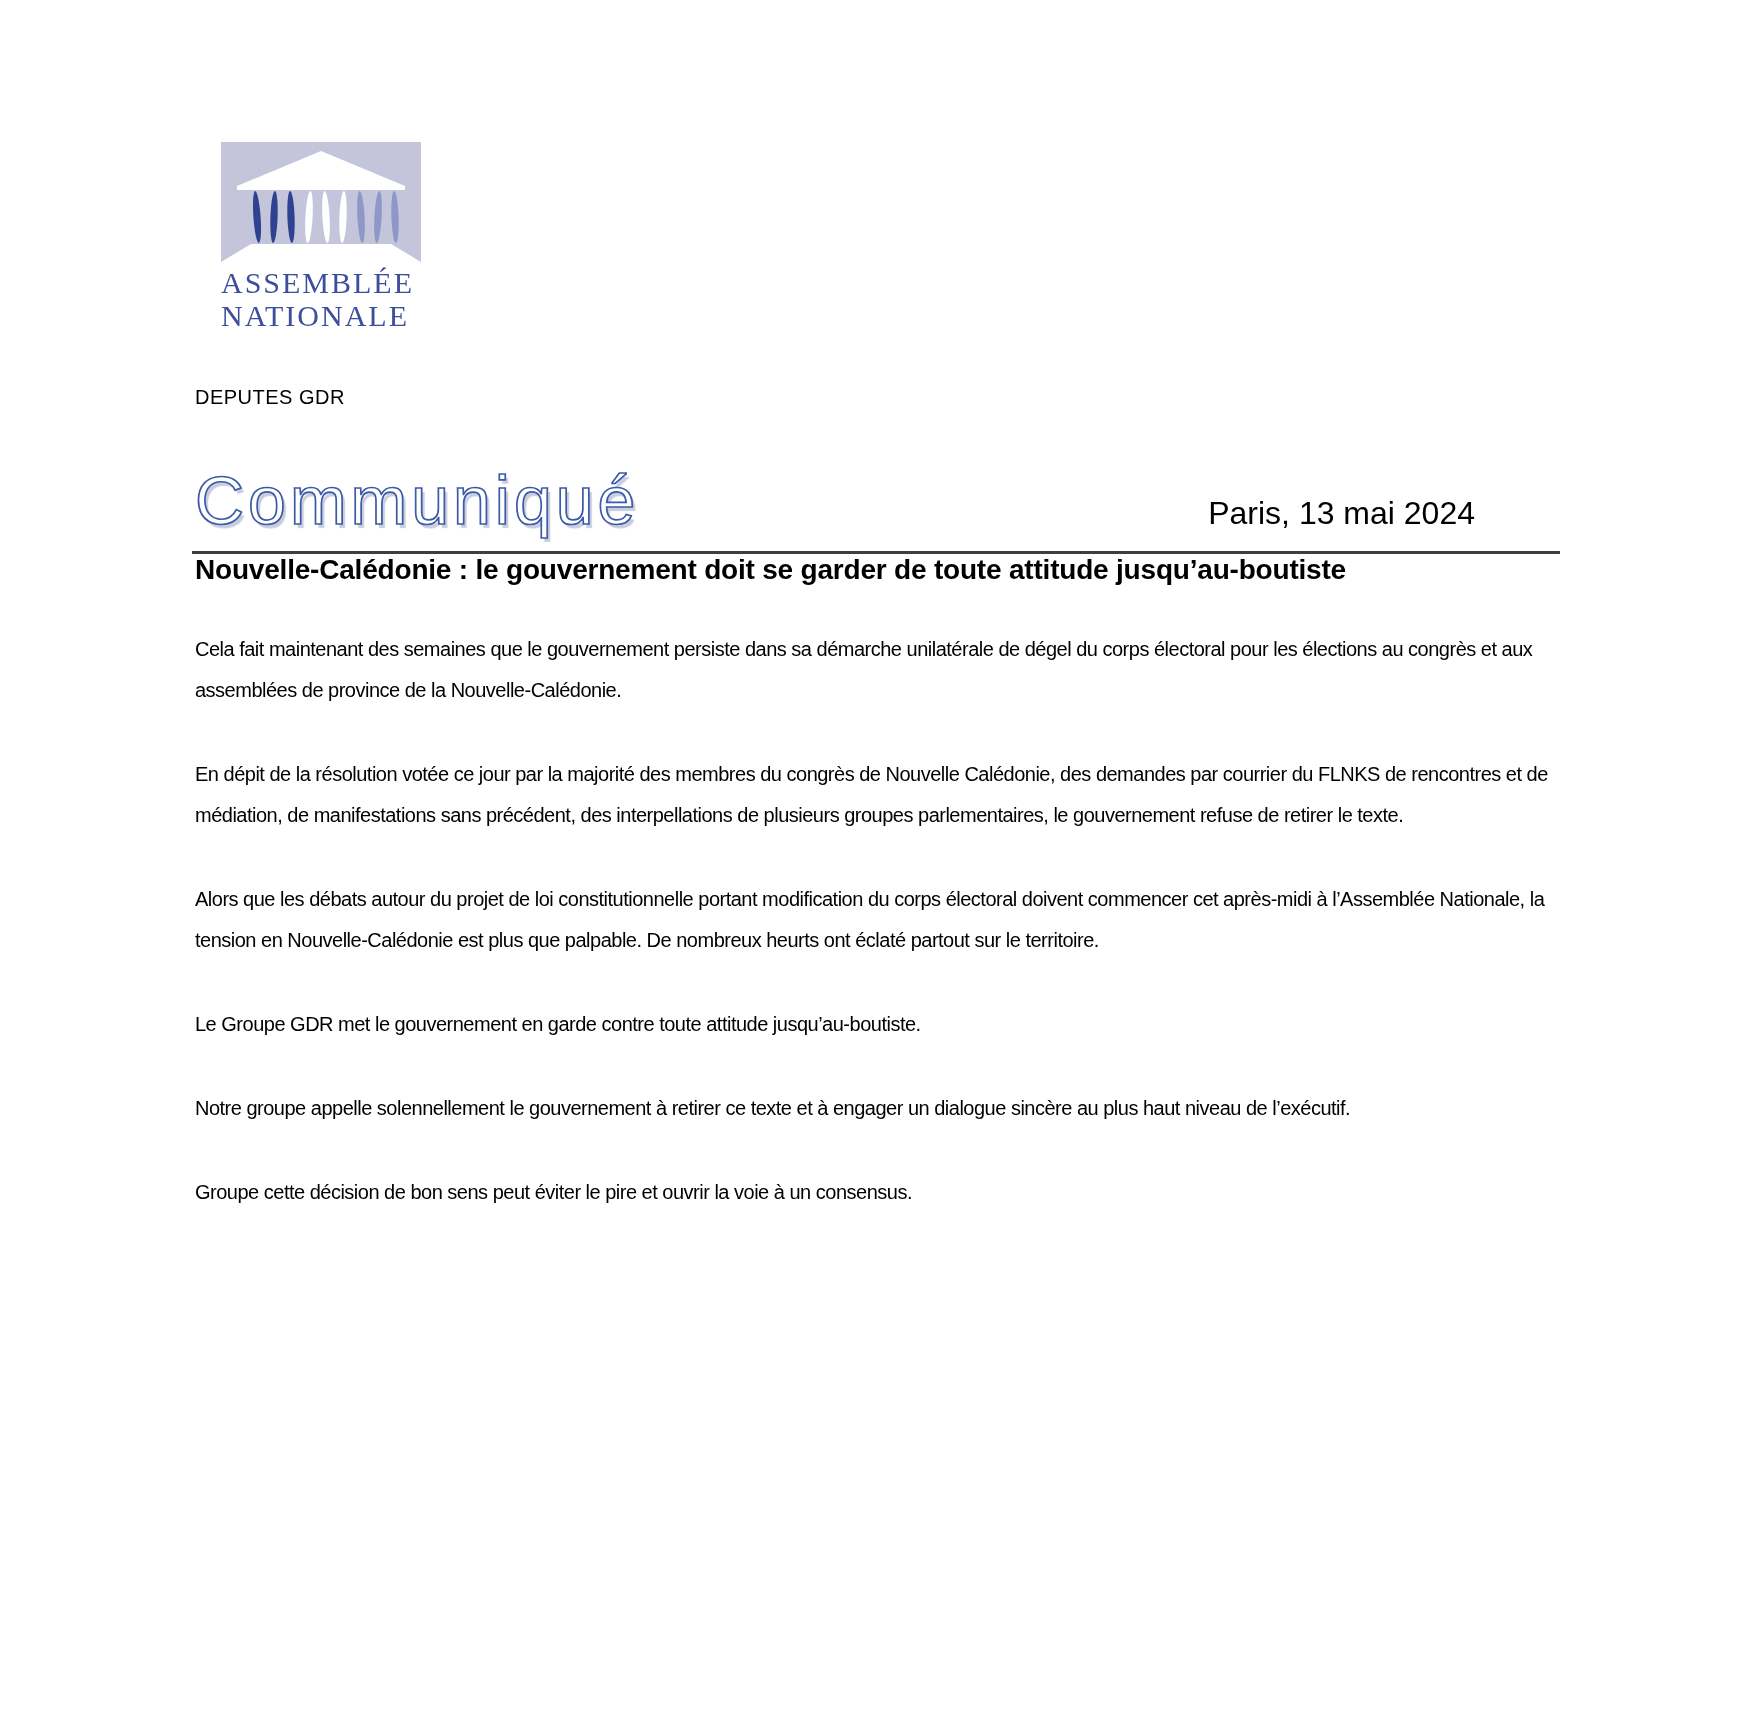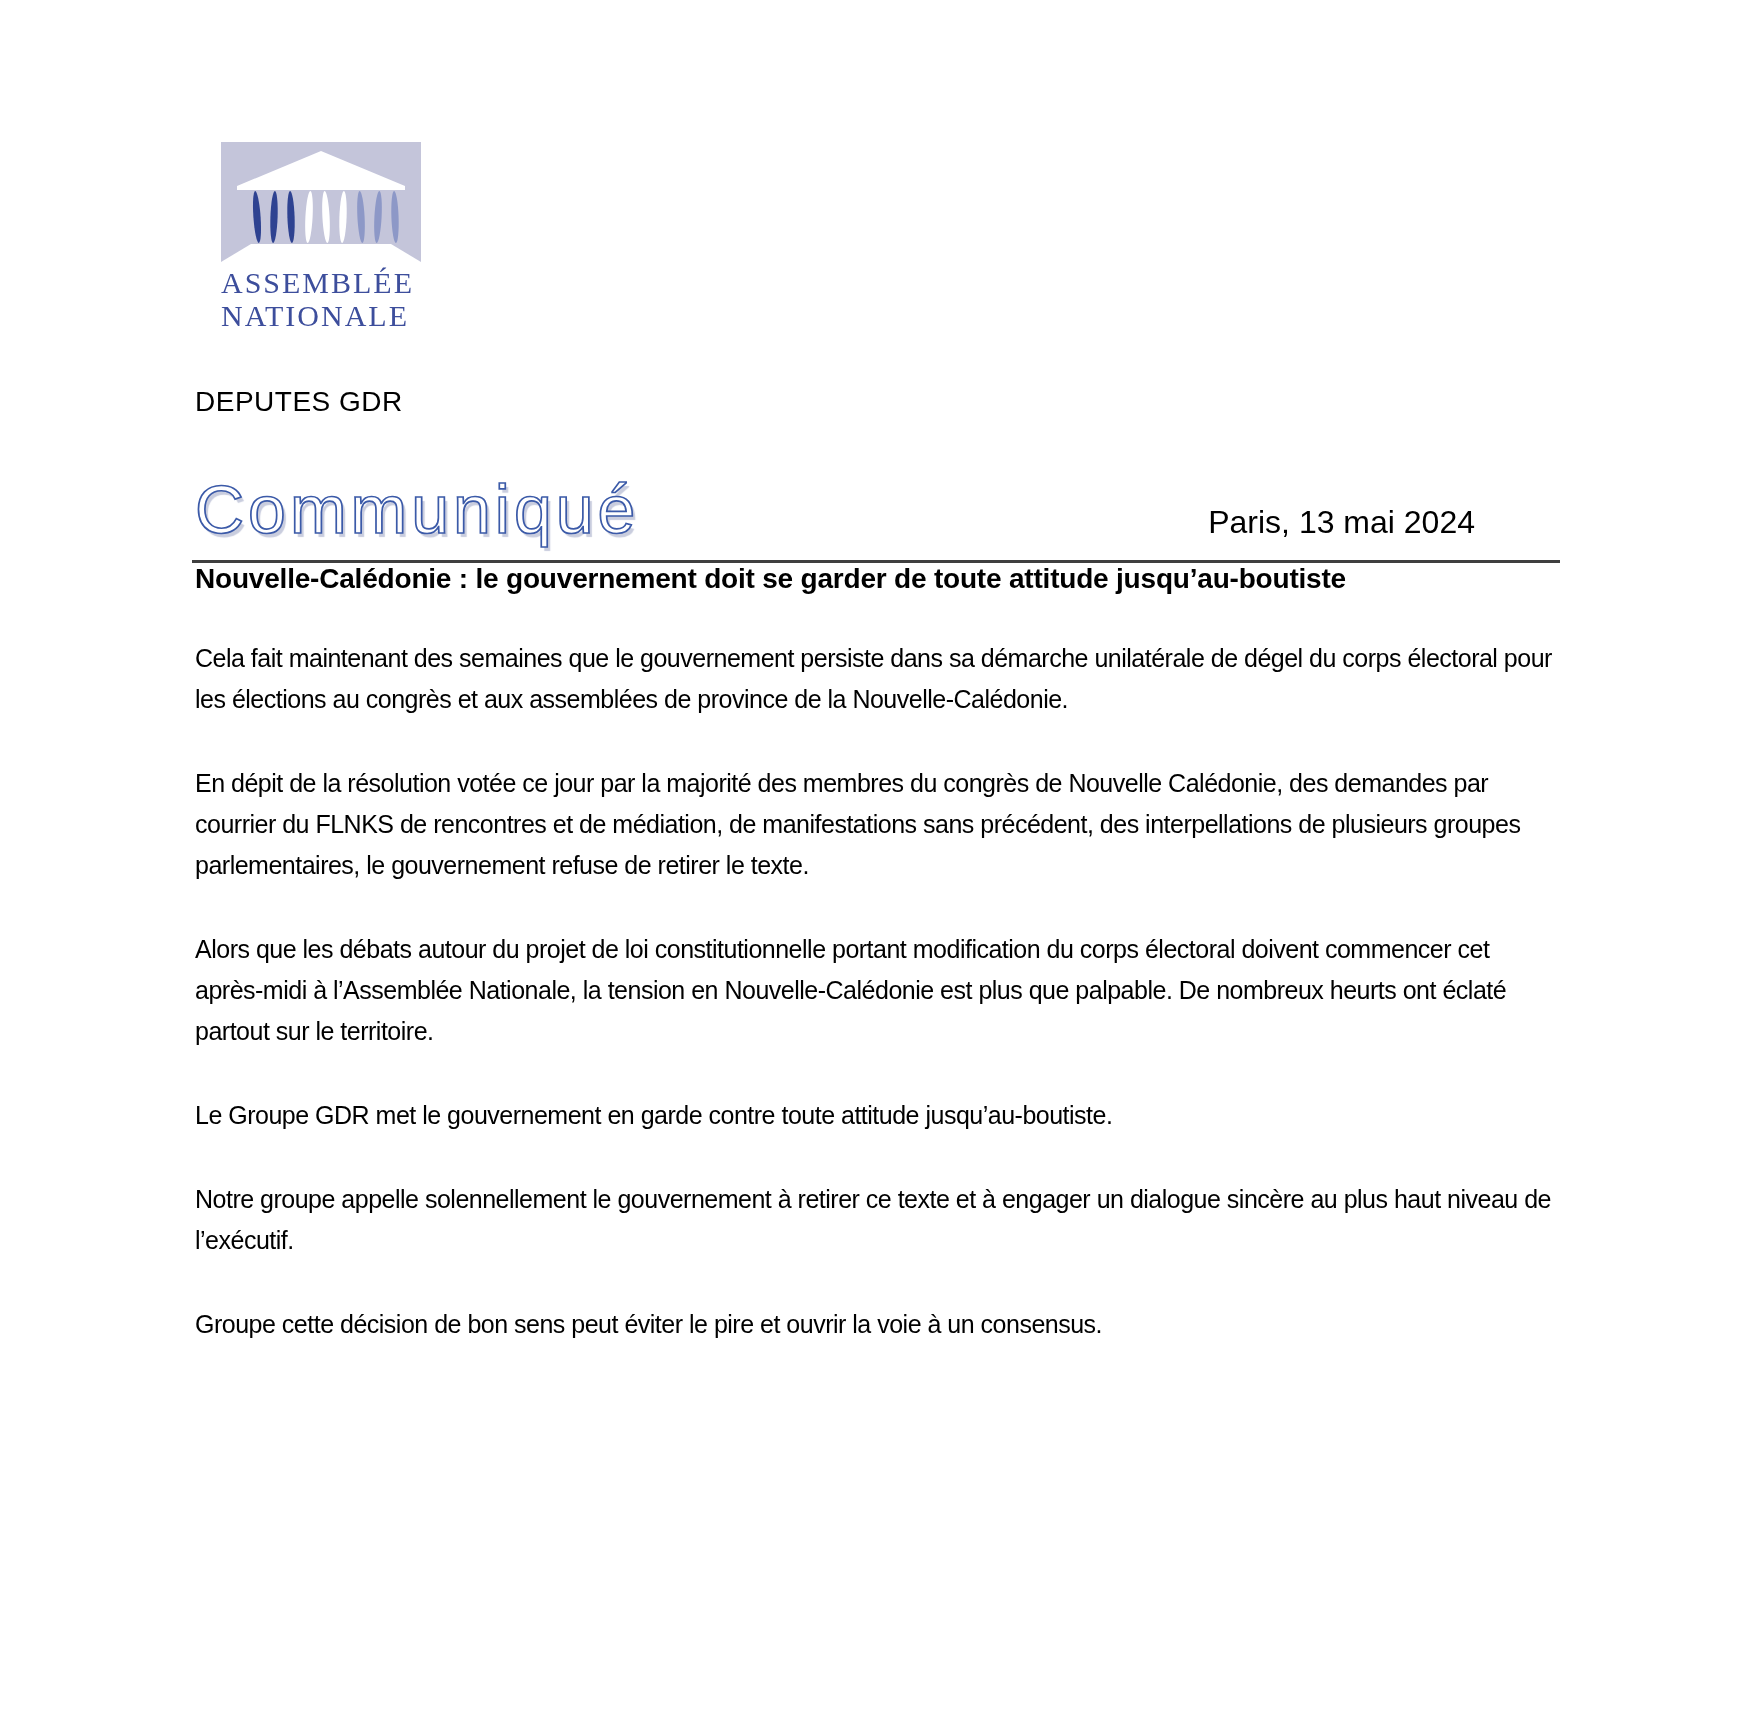--- a/index.html
+++ b/index.html
@@ -50,21 +50,21 @@
   }
 
   
   .content{
     position:absolute;
     top:386px;
     left:195px;
     width:1368px;
   }
   .group-label{
-    font-size:28px;
+    font-size:20px;
     letter-spacing:0.5px;
     color:#000;
   }
   .masthead{
     display:flex;
     justify-content:space-between;
     align-items:baseline;
     margin-top:52px;
     padding-right:88px;
   }
@@ -98,21 +98,21 @@
   
   .doc-title{
     font-size:28px;
     font-weight:bold;
     letter-spacing:-0.2px;
     white-space:nowrap;
     color:#000;
   }
   .doc-body p{
     margin:43px 0 0 0;
-    font-size:25px;
+    font-size:20px;
     line-height:41px;
     letter-spacing:-0.5px;
     color:#000;
   }
 </style>
 </head>
 <body>
 
 <div class="page">
 

